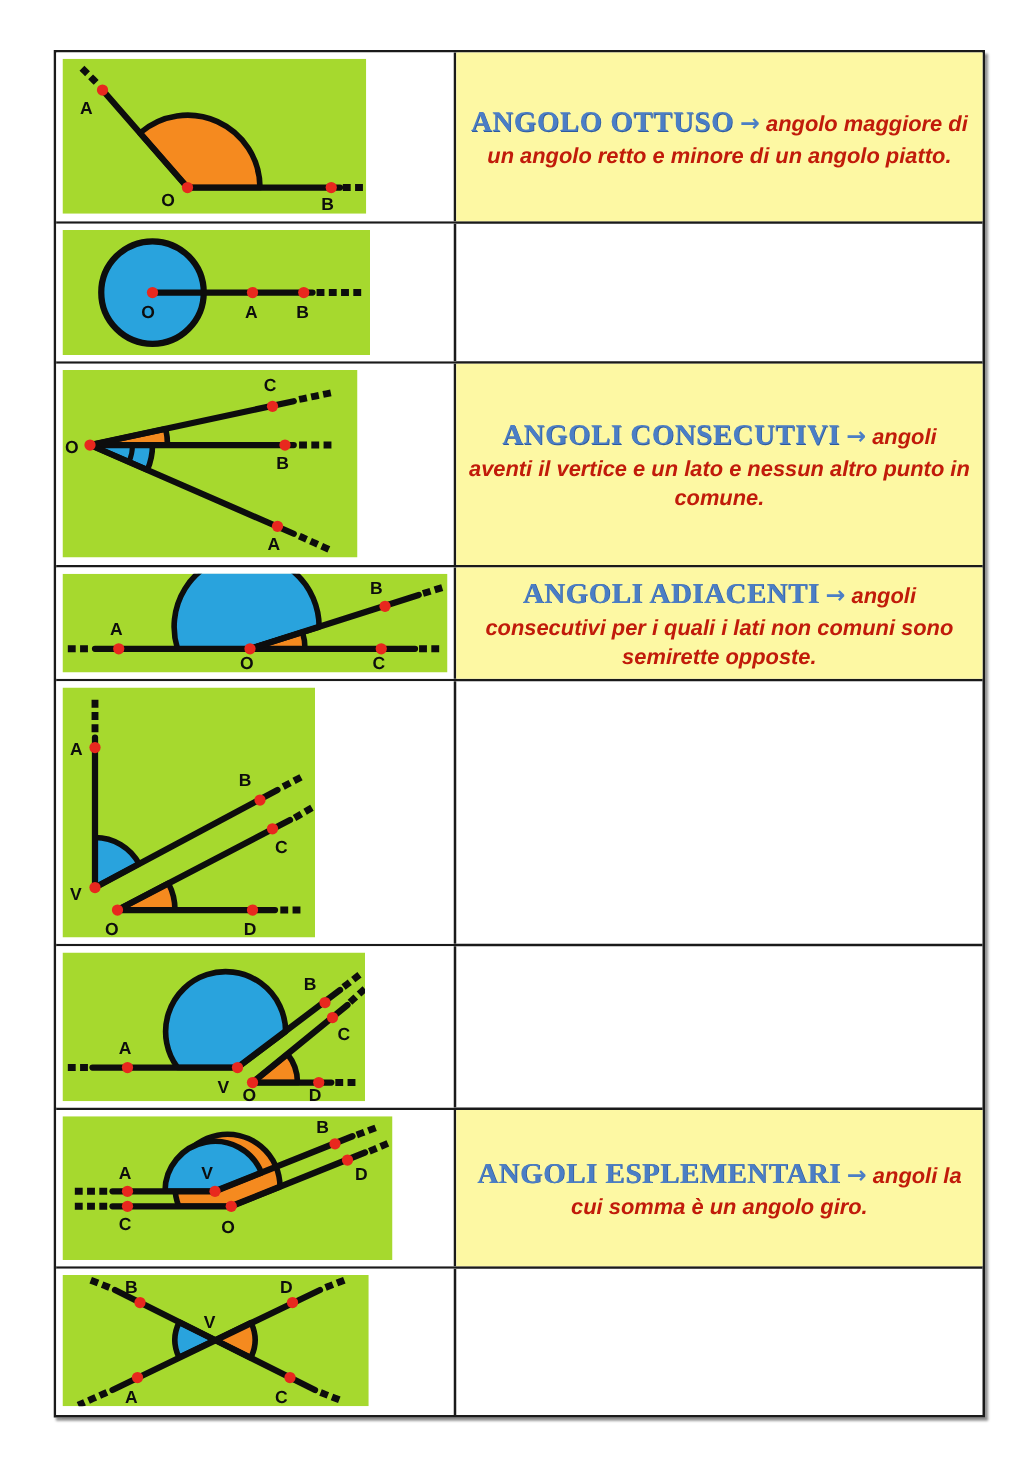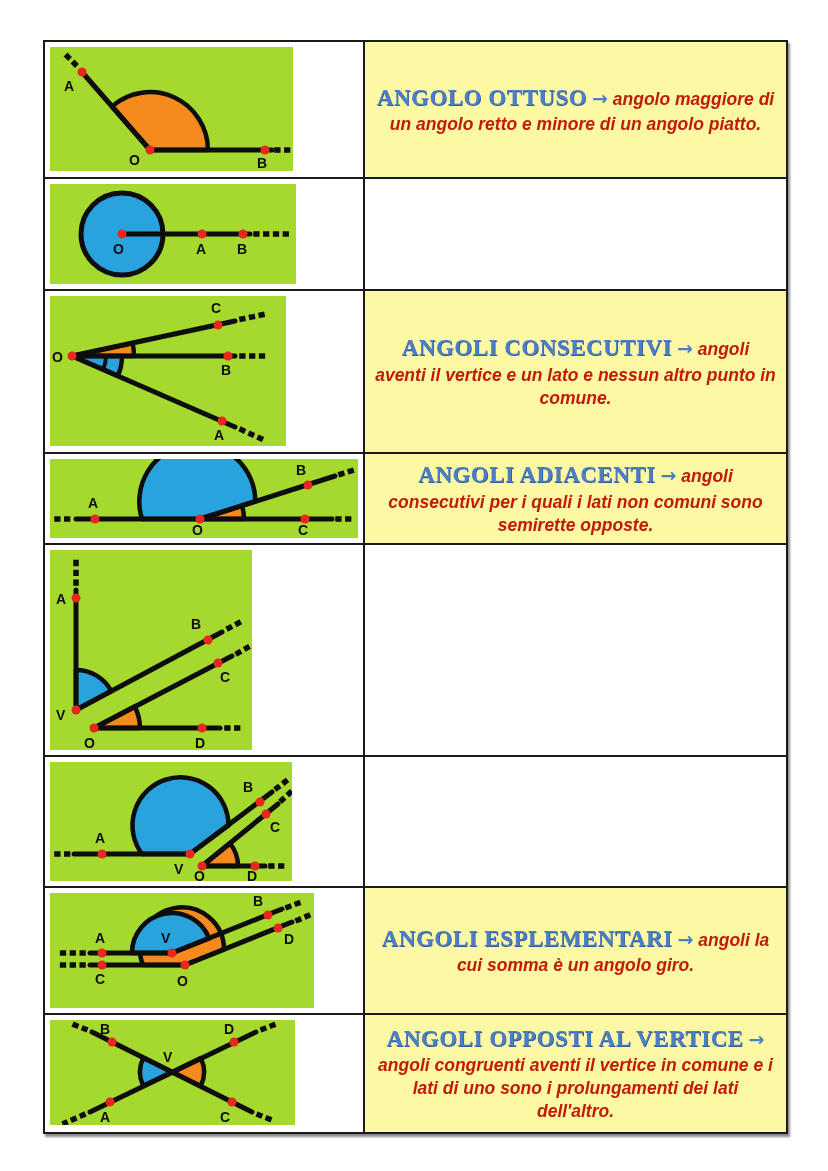--- a/index.html
+++ b/index.html
@@ -247,21 +247,16 @@
           <circle class="pt" cx="60" cy="82" r="4.5"></circle>
           <circle class="pt" cx="184" cy="22" r="4.5"></circle>
           <circle class="pt" cx="182" cy="82" r="4.5"></circle>
           <text class="lbl" x="50" y="14">B</text>
           <text class="lbl" x="50" y="102">A</text>
           <text class="lbl" x="113" y="42">V</text>
           <text class="lbl" x="174" y="14">D</text>
           <text class="lbl" x="170" y="102">C</text>
         </svg>
       </div>
-      <div class="text-cell">
-        <p class="caption"><span class="term">ANGOLI OPPOSTI AL VERTICE</span>
-          <span class="arrow">→</span>
-          <span>angoli congruenti aventi il vertice in comune e i lati di uno sono i prolungamenti dei lati dell'altro.</span></p>
-      </div>
     </div>
 
   </div>
 </div>
 
 </body></html>

